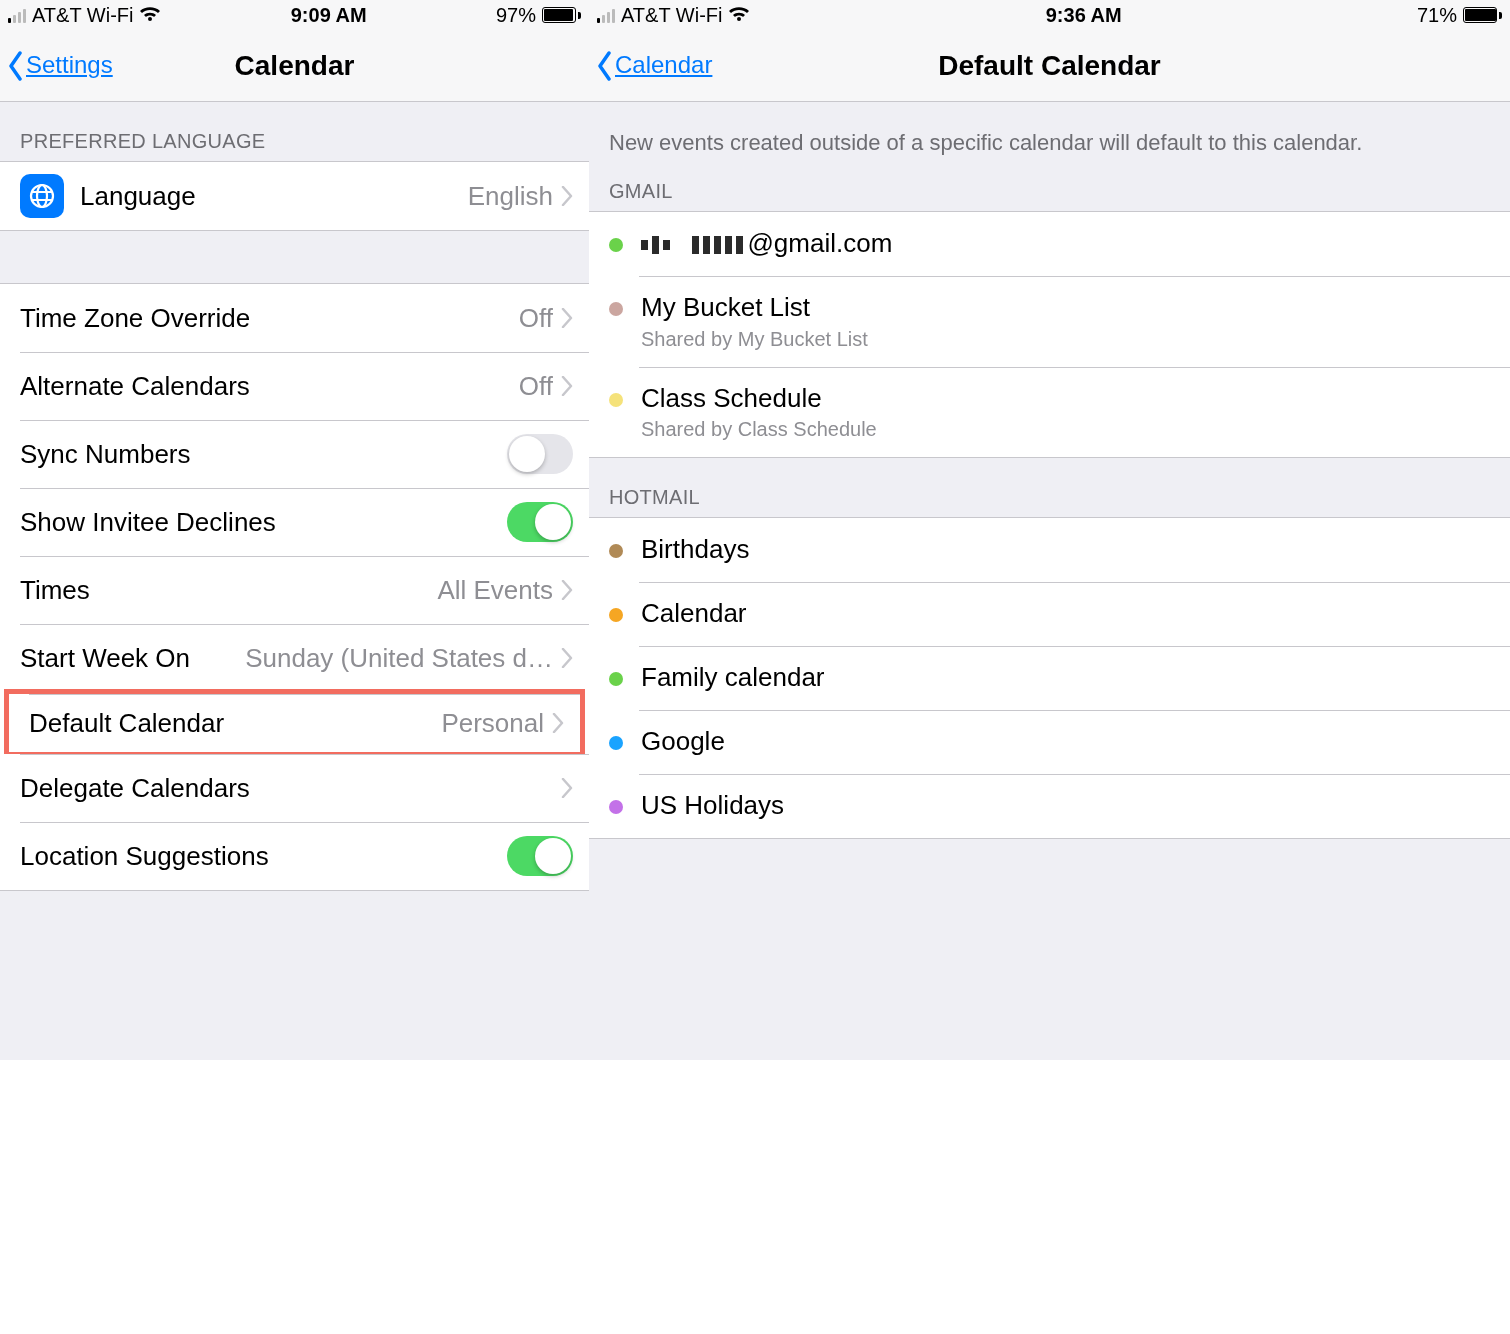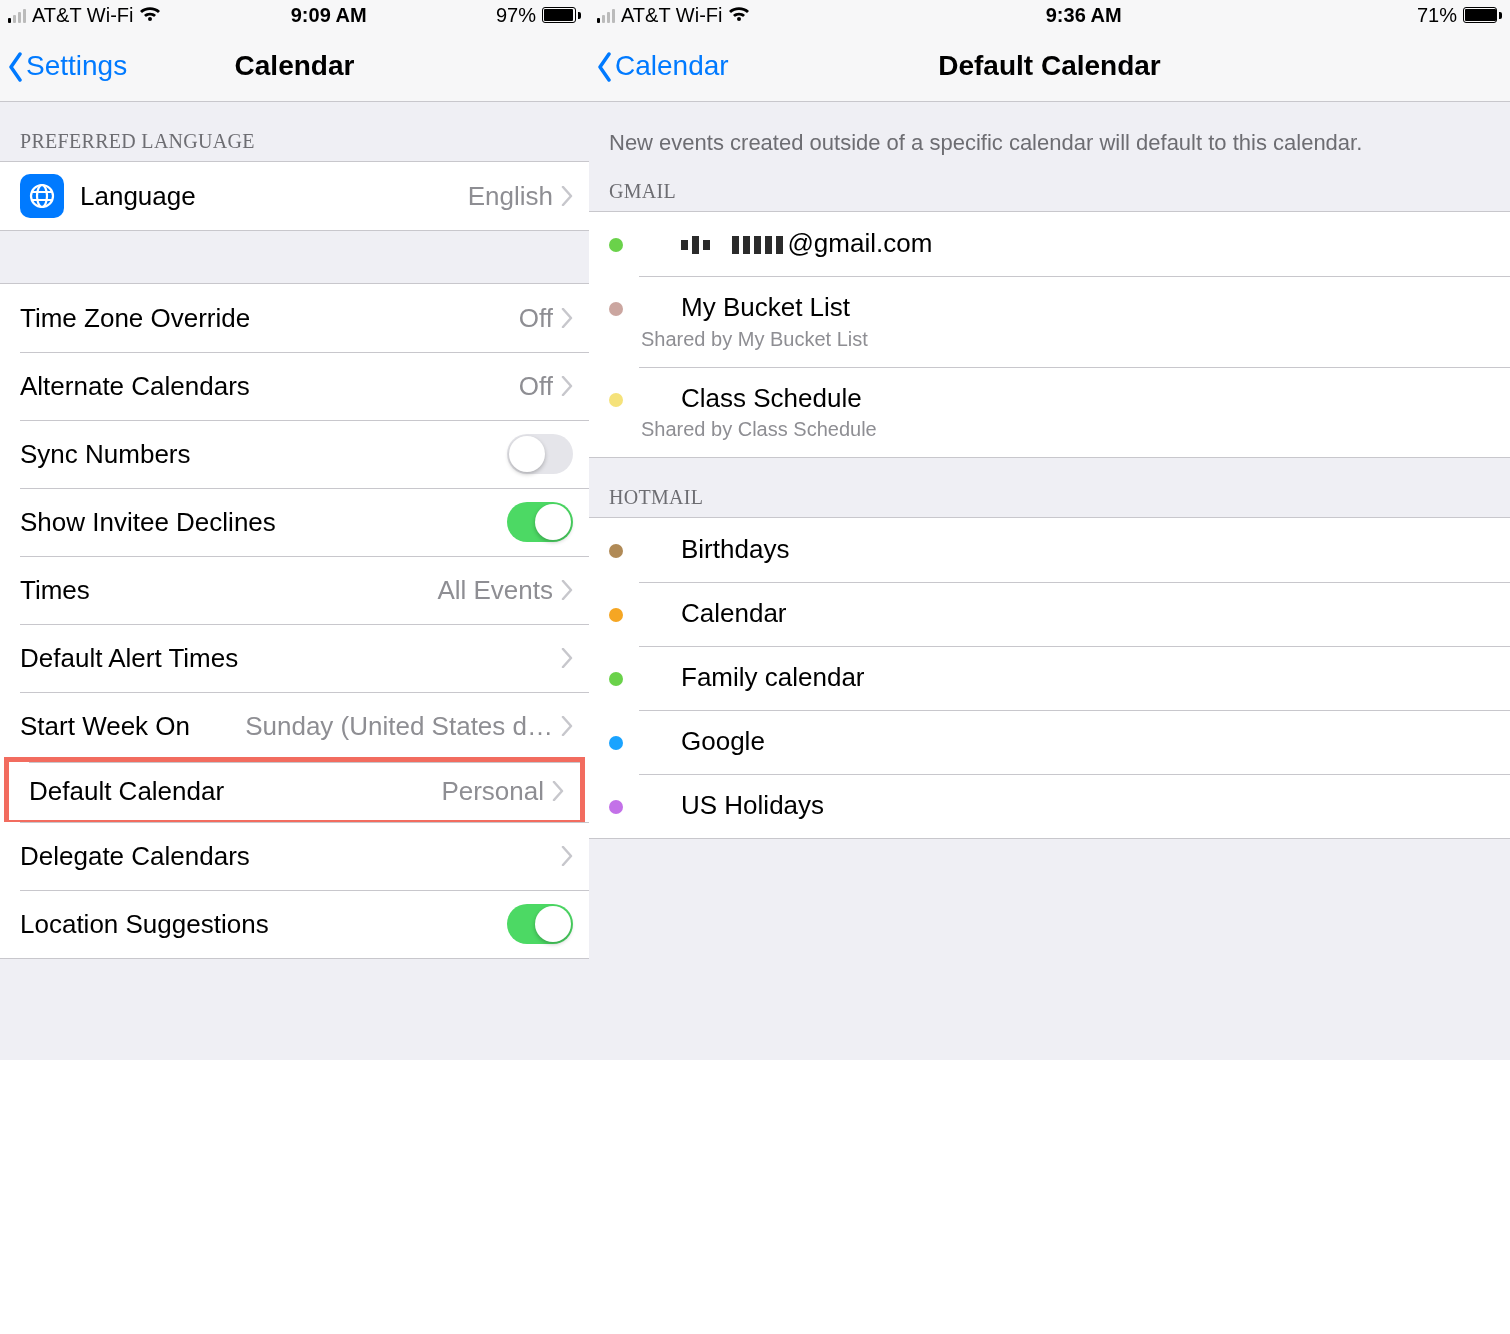--- a/index.html
+++ b/index.html
@@ -57,35 +57,34 @@
   .nav-bar {
     height: 72px;
     background: #f7f7f8;
     border-bottom: 1px solid #c8c7cc;
     display: flex;
     align-items: center;
     position: relative;
     padding: 0 10px;
   }
   .nav-back {
-    display: flex; align-items: flex-end; color: #007aff; font-size: 28px;
-    position: absolute; left: 6px;
+    display: flex; align-items: flex-start; color: #007aff; font-size: 24px;
+    position: absolute; left: 6px; text-decoration: underline;
   }
   .nav-back svg { width: 18px; height: 30px; margin-right: 2px; }
   .nav-title {
     flex: 1; text-align: center; font-size: 28px; font-weight: 600; color:#000;
   }
 
   
   .section-header {
     padding: 28px 20px 8px 20px;
     font-size: 20px;
     color: #6d6d72;
     letter-spacing: 0.3px;
-    font-family: Liberation Serif, serif;
   }
   .section-description {
     padding: 26px 20px 12px 20px;
     font-size: 22px;
     color: #6d6d72;
     line-height: 1.35;
   }
 
   
   .group {
@@ -147,21 +146,21 @@
     position:relative; background:#fff;
     min-height: 64px;
   }
   .cal-row + .cal-row::before {
     content:""; position:absolute; left:50px; right:0; top:0; height:1px; background:#c8c7cc;
   }
   .dot {
     width:14px; height:14px; border-radius:50%; margin-right:18px; margin-top:10px; flex:none;
   }
   .cal-text { display:flex; flex-direction:column; }
-  .cal-title { font-size:26px; color:#000; line-height:1.2;margin-left:40px; }
+  .cal-title { font-size:26px; color:#000; line-height:1.2; }
   .cal-sub { font-size:20px; color:#8e8e93; margin-top:4px; }
 
   .gap { height: 52px; }
 
   .redacted {
     display:inline-flex; gap:4px; align-items:center; vertical-align:middle;
     margin-right:4px;
   }
   .redacted span {
     width:7px; height:18px; background:#2b2b2b;
@@ -293,29 +292,20 @@
       <div class="row-label">Times</div>
       <div class="row-spacer"></div>
       <div class="row-value">All Events</div>
       <div class="chevron">
           <svg viewBox="0 0 10 20">
             <use href="#chev-right"></use>
           </svg>
         </div>
     </div>
 
-    <div class="row">
-      <div class="row-label">Default Alert Times</div>
-      <div class="row-spacer"></div>
-      <div class="chevron">
-          <svg viewBox="0 0 10 20">
-            <use href="#chev-right"></use>
-          </svg>
-        </div>
-    </div>
 
     <div class="row">
       <div class="row-label">Start Week On</div>
       <div class="row-spacer"></div>
       <div class="row-value">Sunday (United States d…</div>
       <div class="chevron">
           <svg viewBox="0 0 10 20">
             <use href="#chev-right"></use>
           </svg>
         </div>

